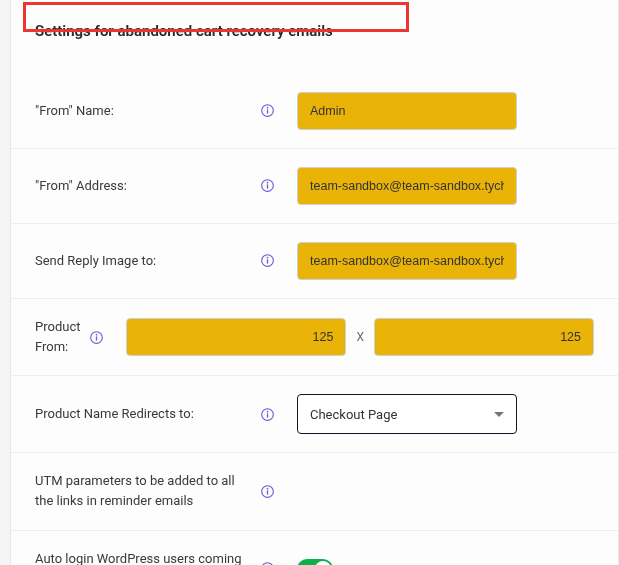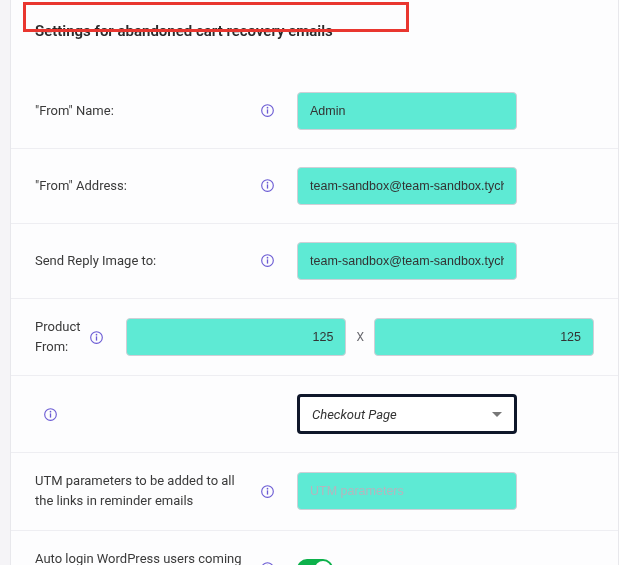--- a/index.html
+++ b/index.html
@@ -84,21 +84,21 @@
       align-items: center;
     }
     input[type="text"] {
       width: 220px;
       height: 38px;
       border: 1px solid #cfcfd6;
       border-radius: 4px;
       padding: 8px 12px;
       font-size: 12.5px;
       color: #333;
-      background: #5eead4;
+      background: #eab308;
       outline: none;
     }
     input[type="text"]::placeholder {
       color: #b5b5bd;
     }
     .dim-input {
       width: 58px;
       height: 38px;
       text-align: right;
     }
@@ -107,31 +107,30 @@
       color: #6a6a70;
       margin: 0 10px;
     }
     .select-wrap {
       position: relative;
       width: 220px;
     }
     .select {
       width: 100%;
       height: 40px;
-      border: 3px solid #0f172a;
+      border: 1px solid #0f172a;
       border-radius: 4px;
       padding: 4px 12px;
       font-size: 13px;
       color: #333;
       background: #fff;
       display: flex;
       align-items: center;
       justify-content: space-between;
       cursor: pointer;
-      font-style: italic;
     }
     .caret {
       width: 0;
       height: 0;
       border-left: 5px solid transparent;
       border-right: 5px solid transparent;
       border-top: 5px solid #777;
     }
     .toggle {
       width: 36px;
@@ -226,20 +225,21 @@
       </div>
       <div class="control-col">
         <input type="text" class="dim-input" value="125" style="">
         <span class="dim-sep">X</span>
         <input type="text" class="dim-input" value="125" style="">
       </div>
     </div>
 
     <div class="row">
       <div class="label-col">
+        <span class="label-text">Product Name Redirects to:</span>
         <span class="info-icon">
           <svg viewBox="0 0 16 16" fill="none">
               <circle cx="8" cy="8" r="6.2" stroke="#6b5bd4" stroke-width="1.2"></circle>
               <circle cx="8" cy="5" r="0.9" fill="#6b5bd4"></circle>
               <rect x="7.3" y="6.8" width="1.4" height="4.5" fill="#6b5bd4"></rect>
             </svg>
         </span>
       </div>
       <div class="control-col">
         <div class="select-wrap">
@@ -255,23 +255,20 @@
       <div class="label-col">
         <span class="label-text">UTM parameters to be added to all the links in reminder emails</span>
         <span class="info-icon">
           <svg viewBox="0 0 16 16" fill="none">
               <circle cx="8" cy="8" r="6.2" stroke="#6b5bd4" stroke-width="1.2"></circle>
               <circle cx="8" cy="5" r="0.9" fill="#6b5bd4"></circle>
               <rect x="7.3" y="6.8" width="1.4" height="4.5" fill="#6b5bd4"></rect>
             </svg>
         </span>
       </div>
-      <div class="control-col">
-        <input type="text" placeholder="UTM parameters" style="">
-      </div>
     </div>
 
     <div class="row row-tall">
       <div class="label-col">
         <span class="label-text">Auto login WordPress users coming to the site using reminder email links</span>
         <span class="info-icon">
           <svg viewBox="0 0 16 16" fill="none">
               <circle cx="8" cy="8" r="6.2" stroke="#6b5bd4" stroke-width="1.2"></circle>
               <circle cx="8" cy="5" r="0.9" fill="#6b5bd4"></circle>
               <rect x="7.3" y="6.8" width="1.4" height="4.5" fill="#6b5bd4"></rect>

